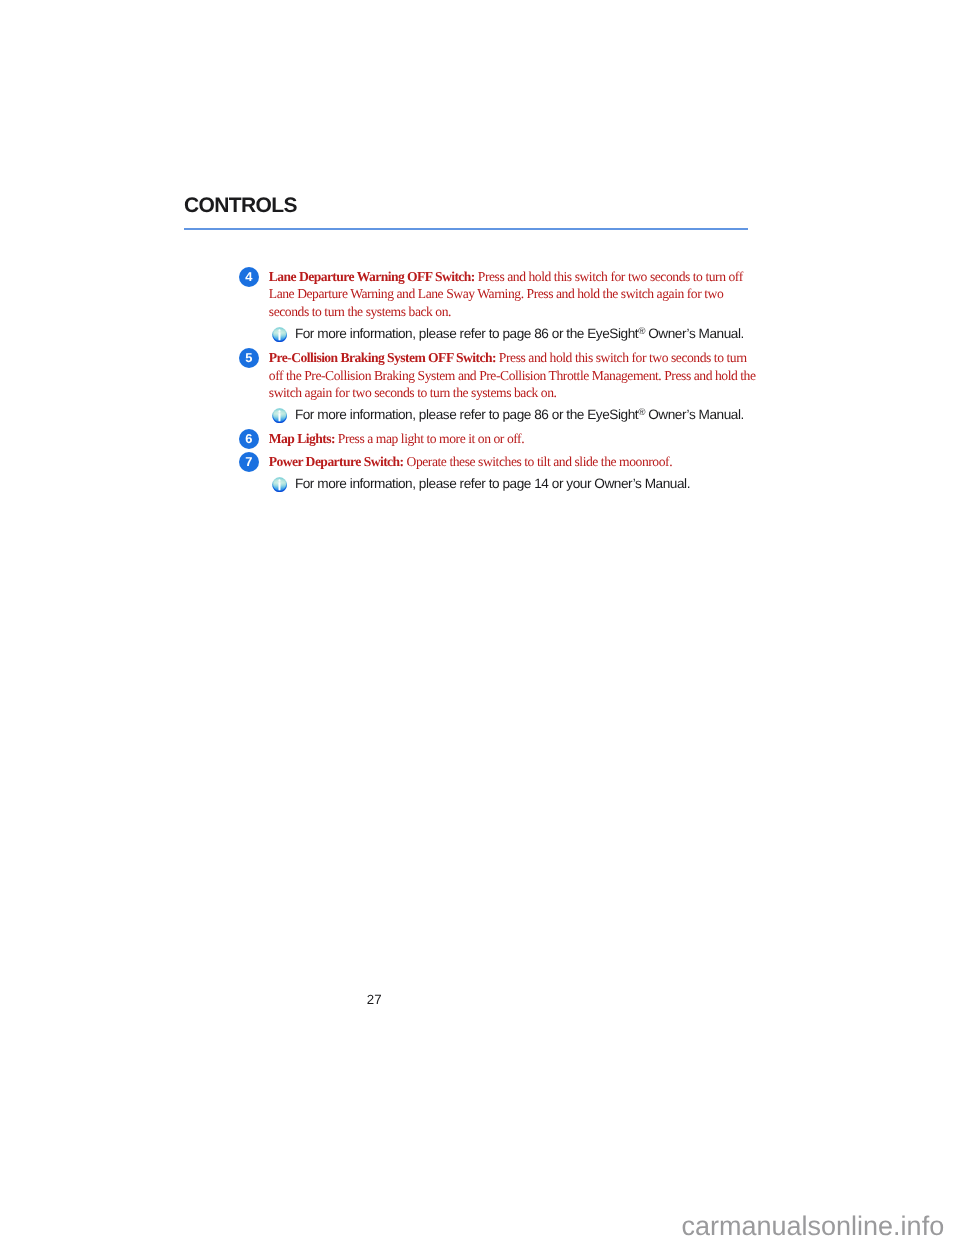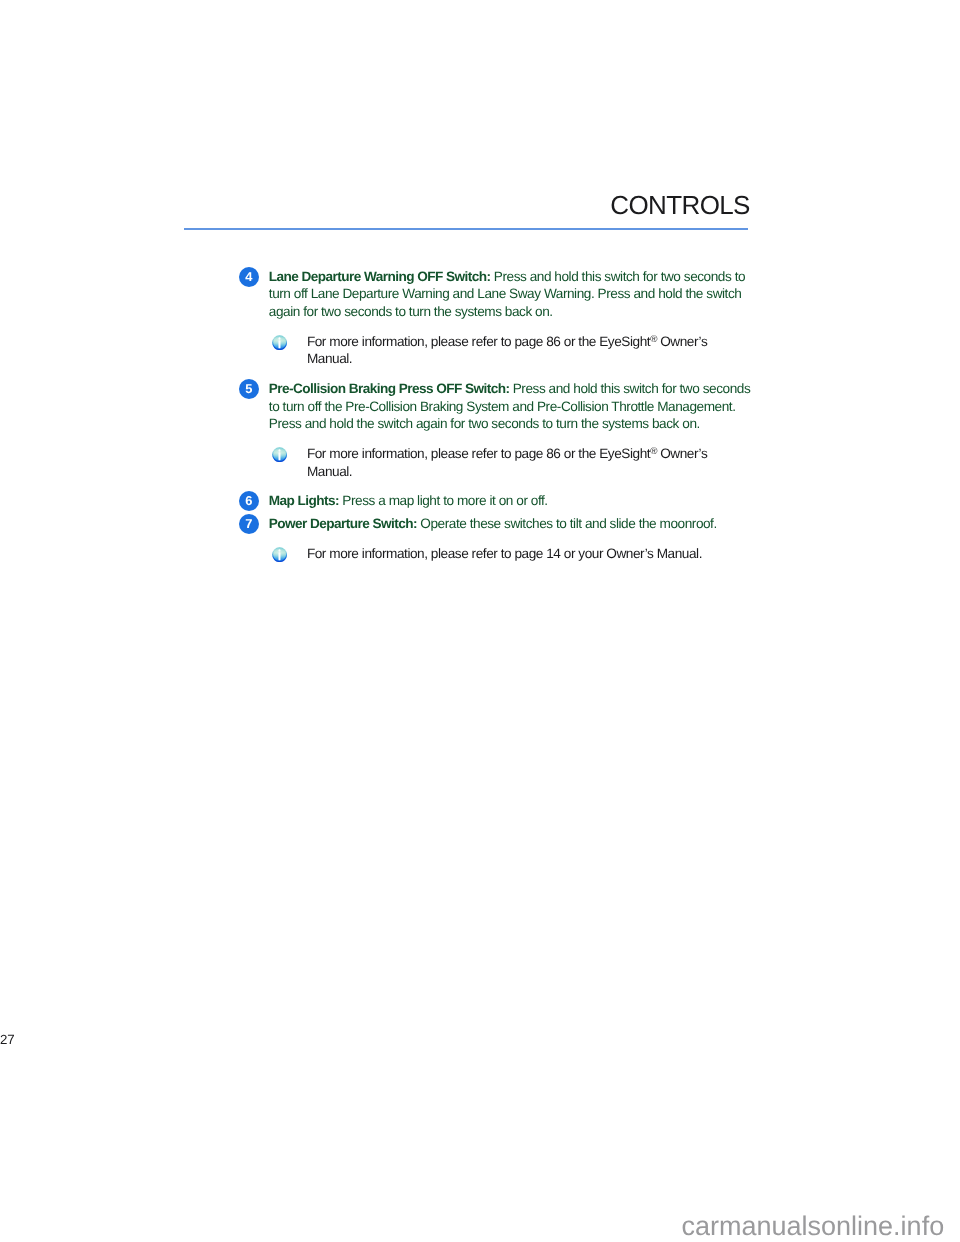--- a/index.html
+++ b/index.html
@@ -8,48 +8,48 @@
     width:960px; height:1242px; background:#ffffff;
     font-family:"Liberation Sans", sans-serif;
     text-rendering:geometricPrecision;
     position:relative; overflow:hidden;
   }
   .page { position:absolute; inset:0; opacity:0.999; transform:translateZ(0); }
 
   
   .header { position:absolute; left:184px; top:190.9px; width:565.8px; }
   .header-title {
-    text-align:right; font-size:26px; font-weight:400; color:#1b1b1d;
+    font-size:21px; font-weight:700; color:#1b1b1d;
     letter-spacing:-0.62px; line-height:29.8px; margin:0; 
   }
   .header-rule { margin-top:6.9px; height:2.1px; background:#6296e2; width:564px; }
 
   
   .content { position:absolute; left:239.3px; top:267.8px; width:521px; }
 
   .item { position:relative; padding-left:29.5px; margin:0 0 4.1px 0; }
   .item + .item { margin-top:5.2px; }
   .badge {
     position:absolute; left:0; top:-1.2px;
     width:20px; height:20px; border-radius:50%;
     background:#1a70e0; color:#ffffff;
     font-size:12.9px; font-weight:700; line-height:20.6px; text-align:center; letter-spacing:0; text-indent:-0.7px;
   }
-  .item-text { font-size:13.62px; letter-spacing:-0.45px; line-height:17.66px; color:#14532d; margin:0; }
+  .item-text { font-size:13.62px; letter-spacing:-0.45px; line-height:17.66px; color:#b91c1c; margin:0;font-family:Liberation Serif, serif; }
   .item-text b { font-weight:700; letter-spacing:-0.56px; }
 
   .note { position:relative; padding-left:55.6px; margin:0 0 6.6px 0; }
-  .note-text { font-size:13.62px; letter-spacing:-0.45px; line-height:17.66px; color:#1b1b1d; margin:12px; }
+  .note-text { font-size:13.62px; letter-spacing:-0.45px; line-height:17.66px; color:#1b1b1d; margin:0; }
   .info-icon { position:absolute; left:32.7px; top:1.9px; width:15.2px; height:15.2px; display:block; }
 
   sup { font-size:0.72em; vertical-align:baseline; position:relative; top:-0.38em; line-height:0; }
 
   
   .page-number {
-    position:absolute; left:0; top:1032px; width:748.3px; text-align:left;
+    position:absolute; left:0; top:992px; width:748.3px; text-align:center;
     font-size:13.3px; letter-spacing:-0.1px; color:#1b1b1d; line-height:16px;
   }
 
   
   .watermark {
     position:absolute; left:681.5px; top:1212.5px;
     font-size:27px; color:#9a9a9c; letter-spacing:0px; line-height:27px;
     white-space:nowrap;
   }
 </style>
@@ -104,21 +104,21 @@
             <circle cx="32" cy="32" r="29.3" fill="none" stroke="url(#ig3_0)" stroke-width="4.6"></circle>
             <ellipse cx="31.5" cy="14.5" rx="4.2" ry="5" fill="#ffffff"></ellipse>
             <rect x="27.3" y="22" width="8.4" height="34" rx="2.6" fill="#ffffff"></rect>
           </svg>
         </span>
         <p class="note-text"><span>For more information, please refer to page 86 or the EyeSight</span><sup>®</sup><span> Owner’s Manual.</span></p>
       </div>
 
       <div class="item">
         <div class="badge">5</div>
-        <p class="item-text"><b>Pre-Collision Braking Press OFF Switch:</b><span> Press and hold this switch for two seconds to turn off the Pre-Collision Braking System and Pre-Collision Throttle Management. Press and hold the switch again for two seconds to turn the systems back on.</span></p>
+        <p class="item-text"><b>Pre-Collision Braking System OFF Switch:</b><span> Press and hold this switch for two seconds to turn off the Pre-Collision Braking System and Pre-Collision Throttle Management. Press and hold the switch again for two seconds to turn the systems back on.</span></p>
       </div>
 
       <div class="note">
         <span class="info-icon">
           <svg viewBox="0 0 64 64" width="15.2" height="15.2" aria-hidden="true">
             <defs>
               <linearGradient id="ig_1" x1="0" y1="0" x2="0" y2="1">
                 <stop offset="0.00" stop-color="#62c7d2"></stop>
                 <stop offset="0.10" stop-color="#82d3d6"></stop>
                 <stop offset="0.23" stop-color="#abe2da"></stop>

